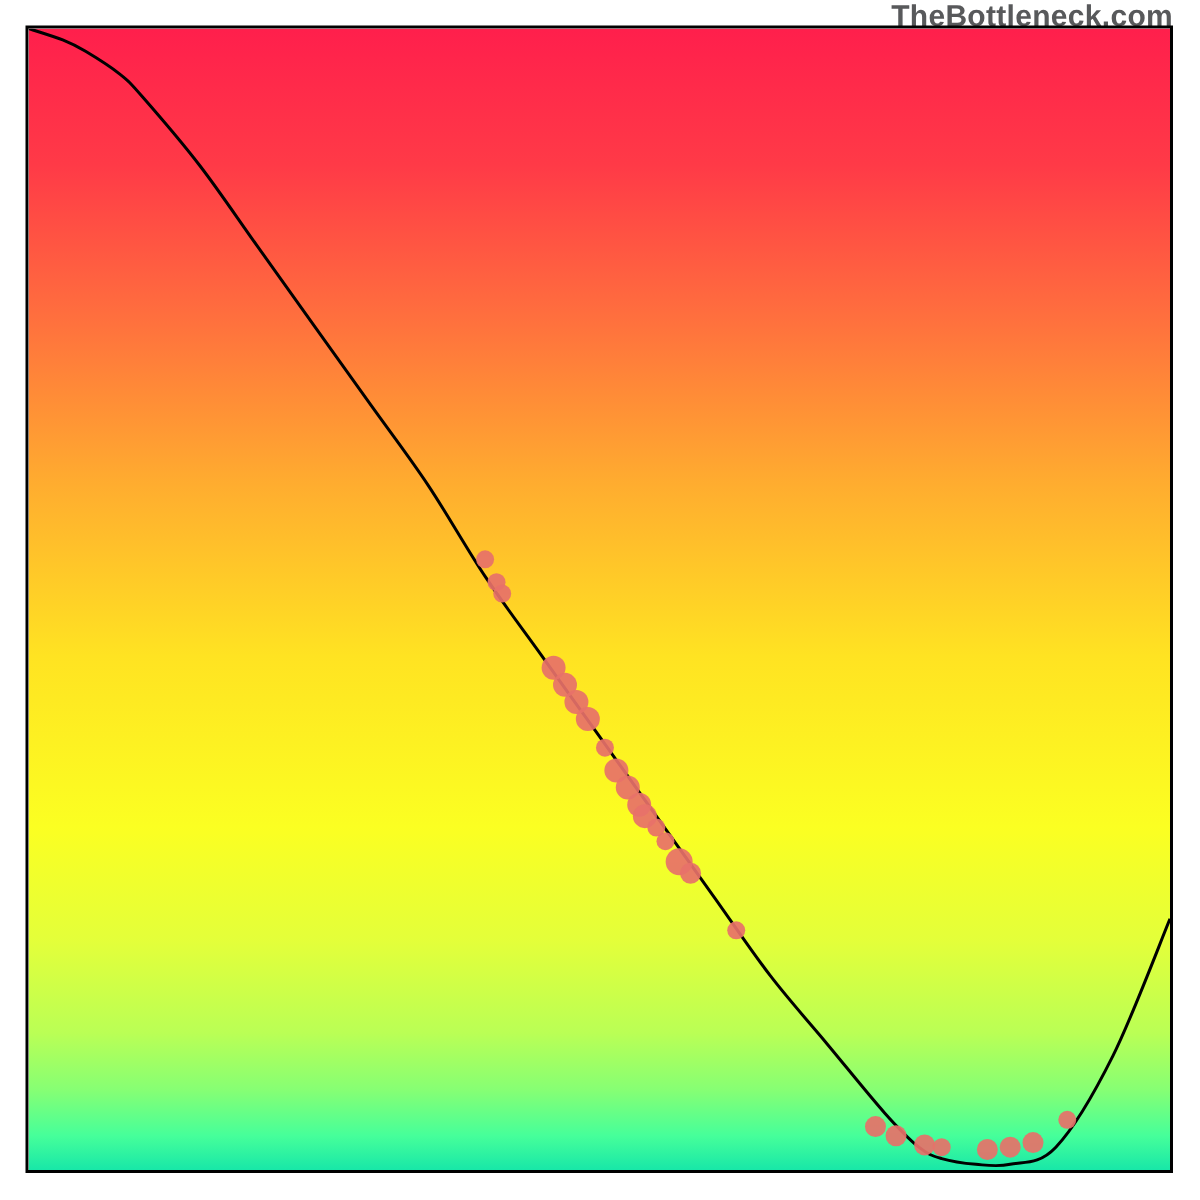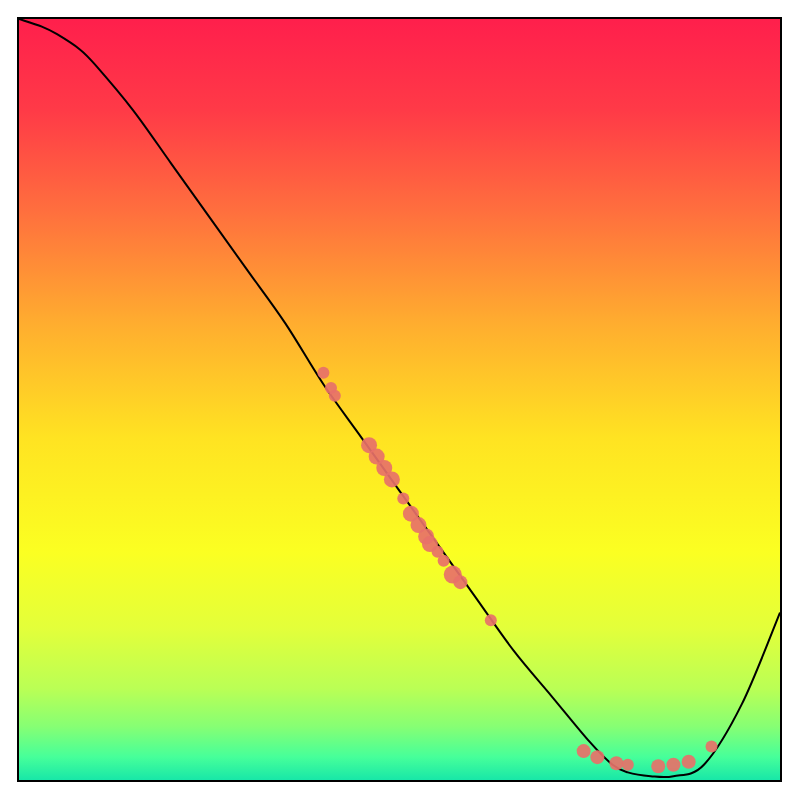--- a/index.html
+++ b/index.html
@@ -46,20 +46,21 @@
     left: 0;
     top: 0;
     width: 100%;
     height: 100%;
   }
 </style>
 </head>
 <body>
 
 <div class="stage">
+  <div class="attribution">TheBottleneck.com</div>
 
   <div class="plot">
 
     <svg class="gradient" viewBox="0 0 100 100" preserveAspectRatio="none">
       <defs>
         <linearGradient id="bg-grad" x1="0" y1="0" x2="0" y2="1">
             <stop offset="0%" stop-color="#ff1f4c"></stop>
             <stop offset="12%" stop-color="#ff3a47"></stop>
             <stop offset="25%" stop-color="#ff6e3e"></stop>
             <stop offset="40%" stop-color="#ffad2f"></stop>

